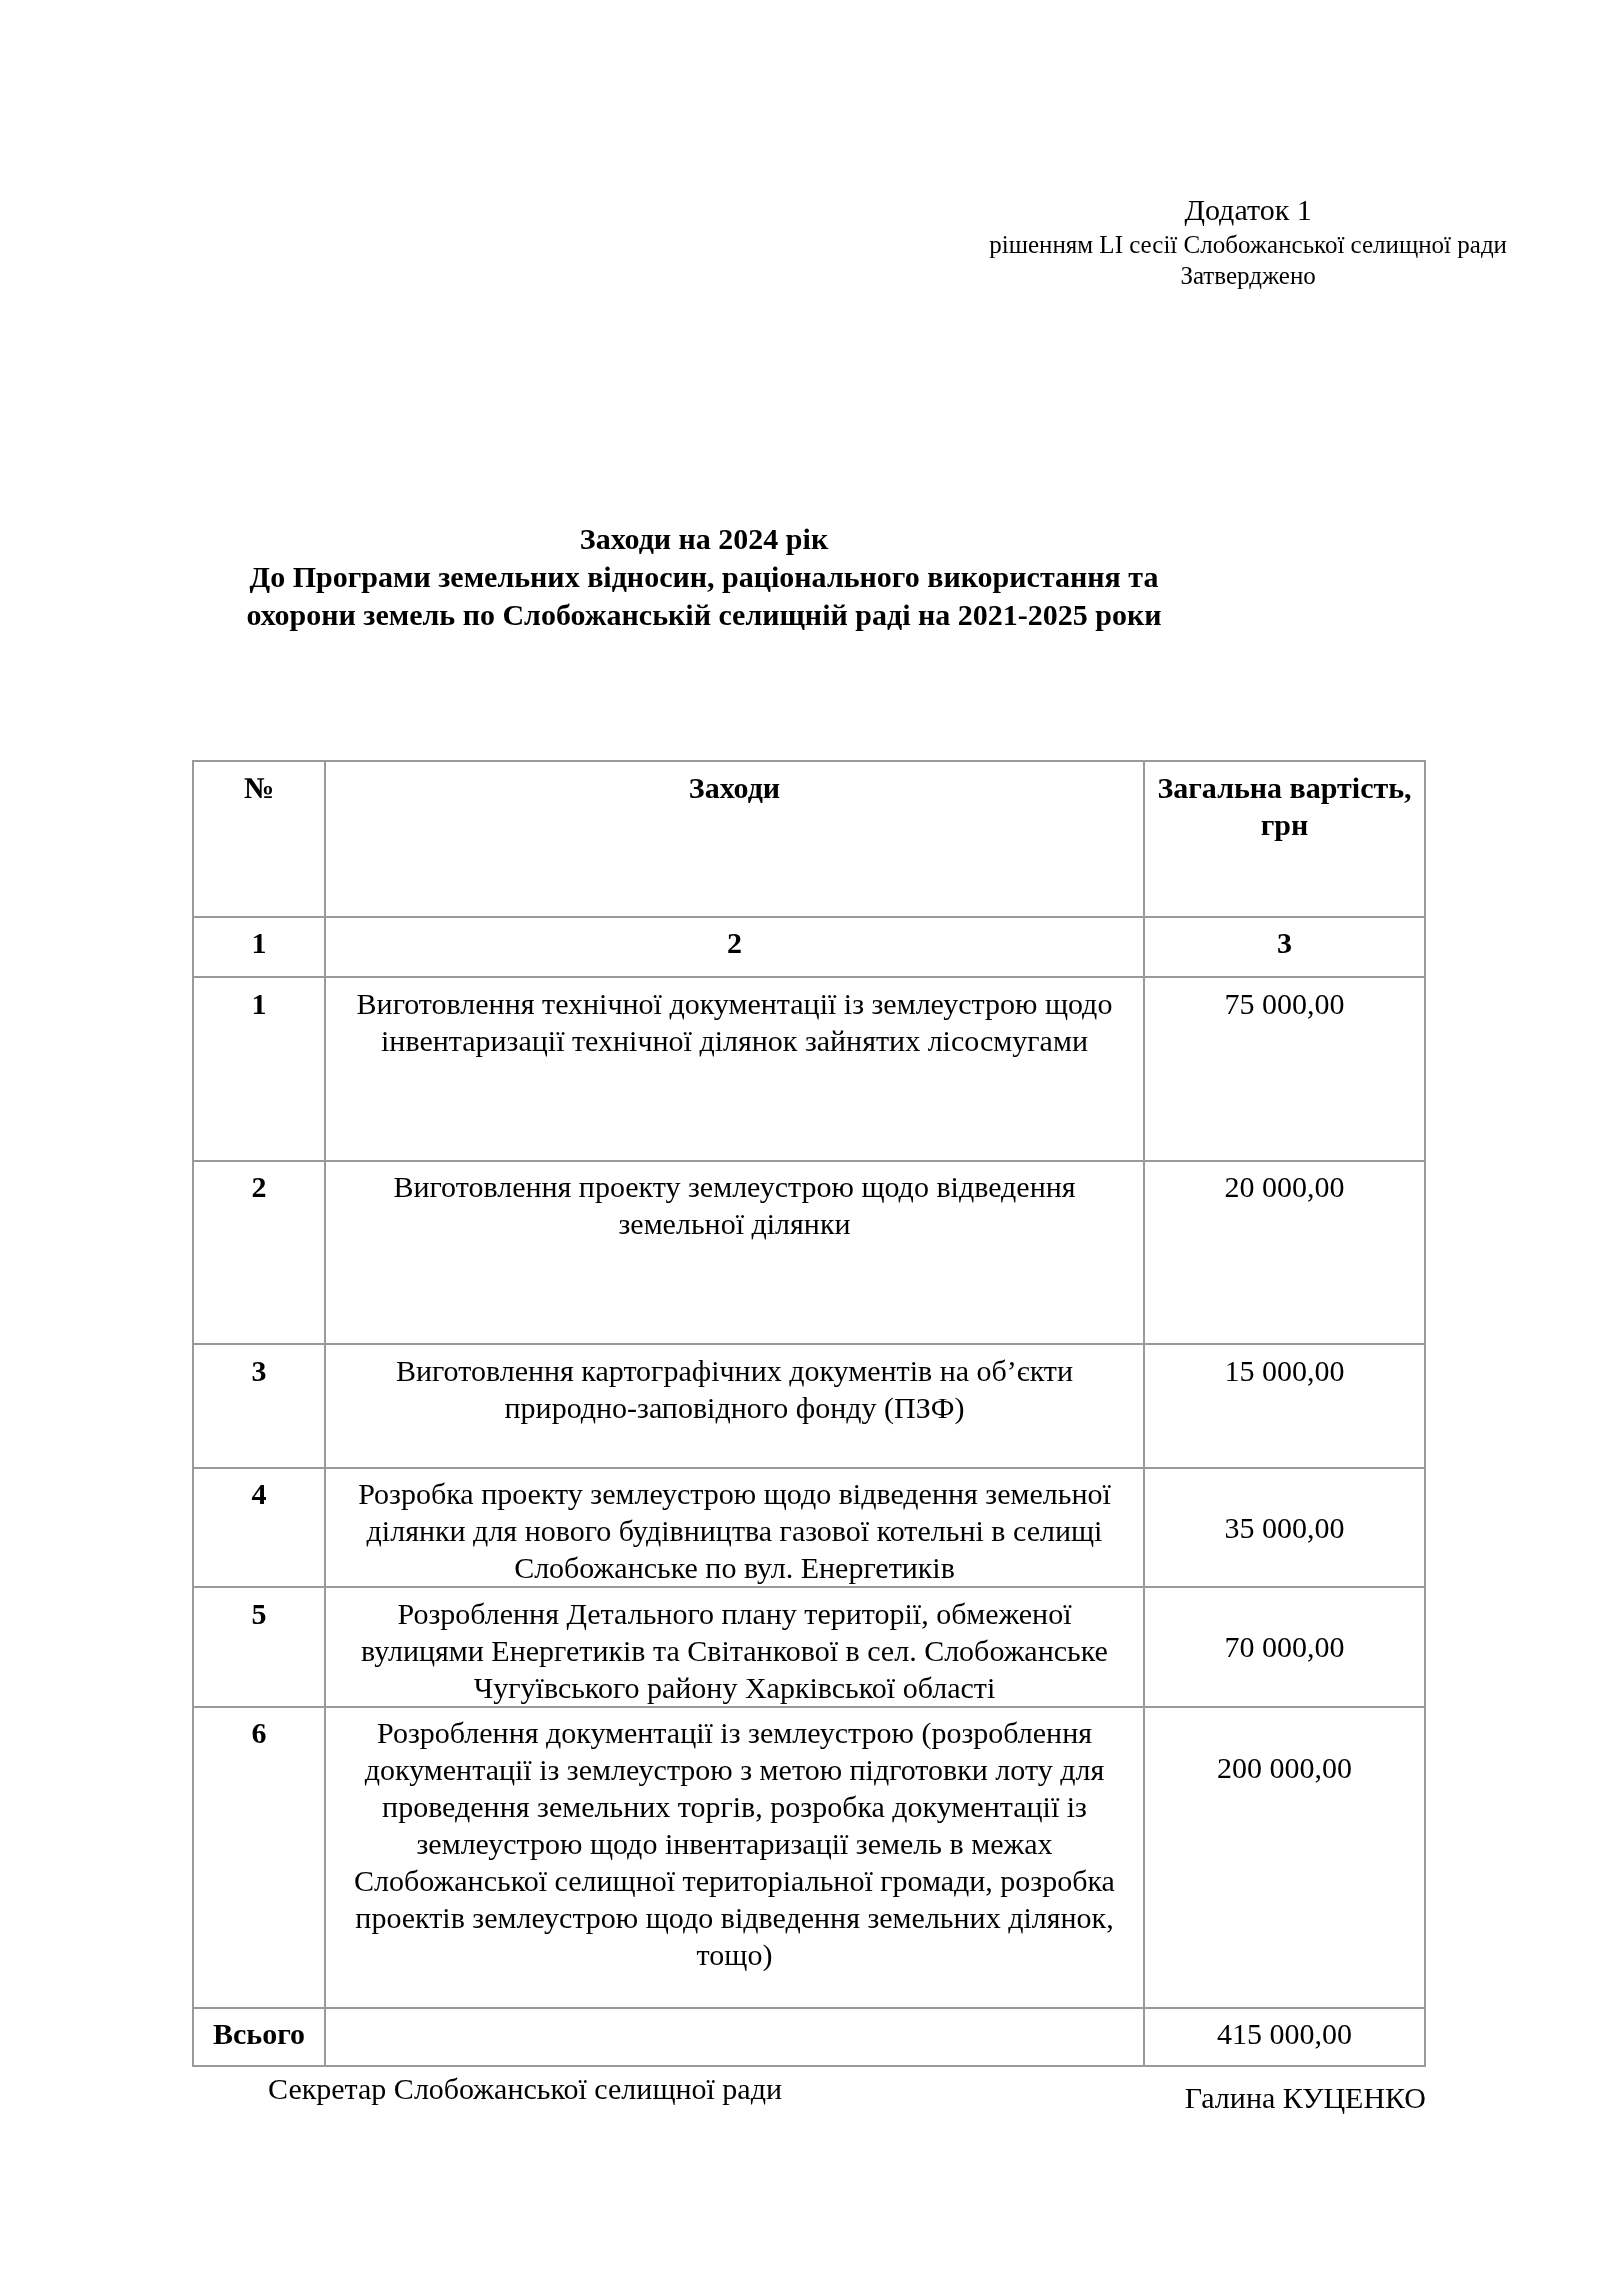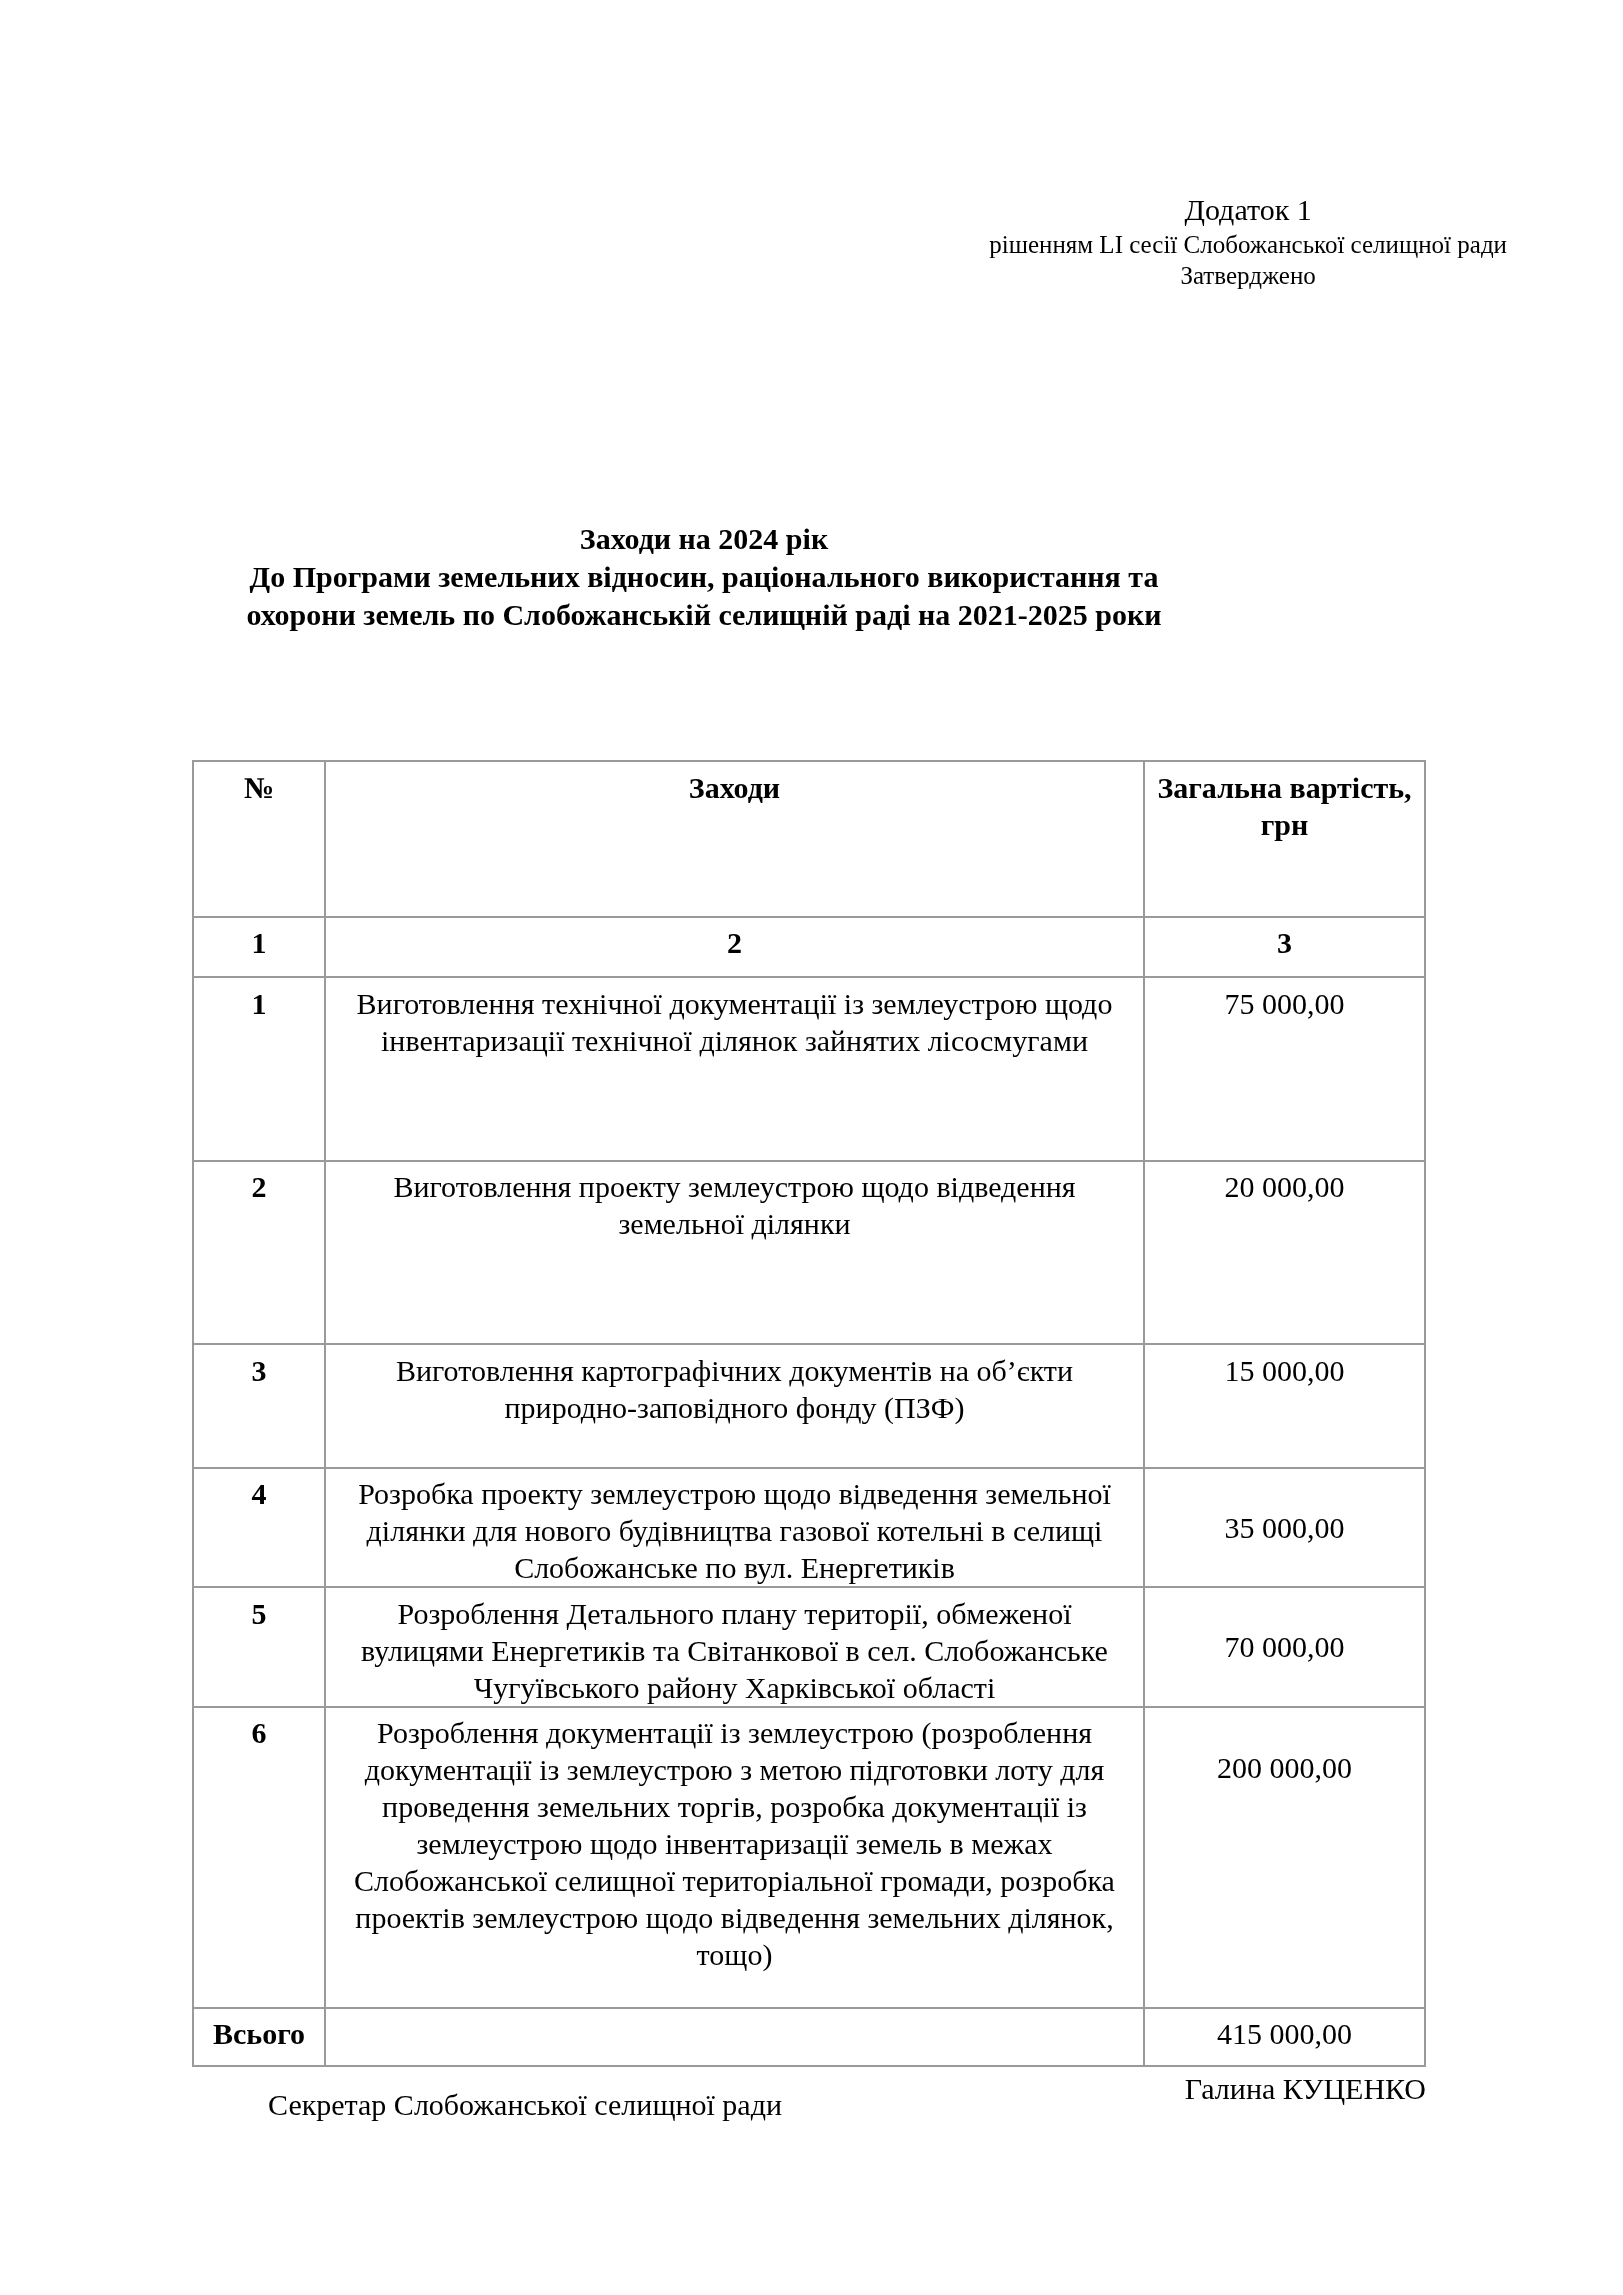--- a/index.html
+++ b/index.html
@@ -37,22 +37,22 @@
     .r4 td { height: 107px; }
     .r5 td { height: 107px; }
     .r6 td { height: 258px; }
     .total td { height: 50px; }
     .mid { vertical-align: middle !important; padding-top: 0 !important; }
     .cost-offset { padding-top: 41px !important; }
     .signature {
       position: absolute; top: 2070px; left: 268px; width: 1158px;
       font-size: 30px; line-height: 37px;
     }
-    .signature .role { position: absolute; left: 0; top: 16px; }
-    .signature .name { position: absolute; right: 0; top: 0; }
+    .signature .role { position: absolute; left: 0; top: 0; }
+    .signature .name { position: absolute; right: 0; top: 9px; }
   </style>
 </head>
 <body>
 
 <div class="approval">
   <div class="annex">Додаток 1</div>
   <div class="line">рішенням LI сесії Слобожанської селищної ради</div>
   <div class="line">Затверджено</div>
 </div>
 

